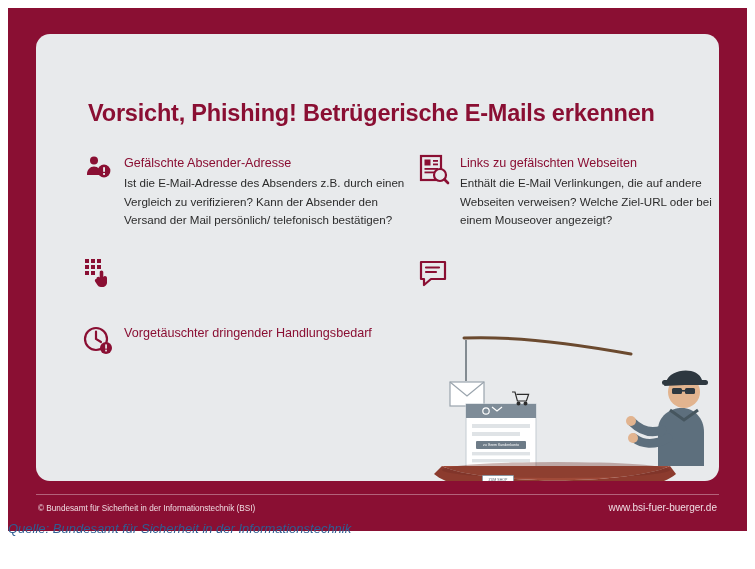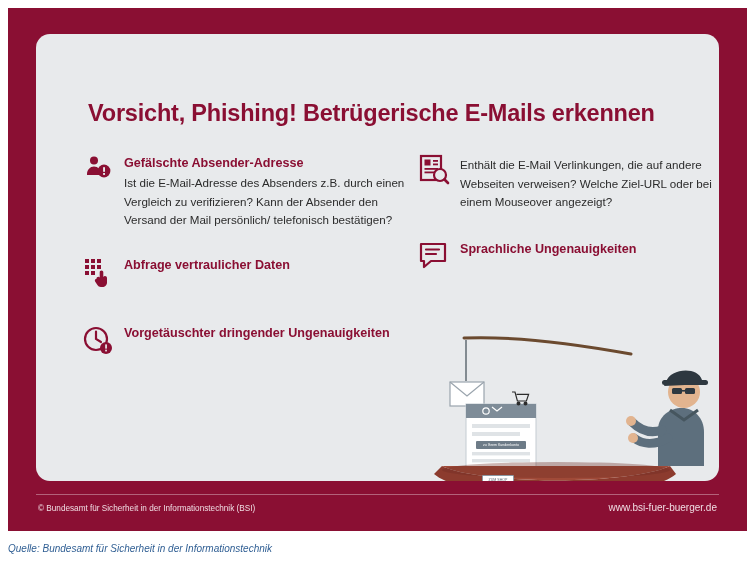--- a/index.html
+++ b/index.html
@@ -70,21 +70,21 @@
   .item {
     position: relative;
     margin-bottom: 20px;
     padding-left: 42px;
     min-height: 40px;
   }
 
   .item-title {
     color: #8a0f33;
     font-size: 12.6px;
-    font-weight: bold;
+    font-weight: normal;
     line-height: 15px;
     margin-bottom: 3px;
   }
 
   .item-body {
     color: #2b2b2b;
     font-size: 11.6px;
     line-height: 18.5px;
   }
 
@@ -124,23 +124,23 @@
     position: absolute;
     right: 30px;
     bottom: 18px;
     color: #f0dde3;
     font-size: 10px;
   }
 
   .caption {
     position: absolute;
     left: 8px;
-    top: 543px;
+    top: 521px;
     color: #2f5e93;
-    font-size: 10px;
+    font-size: 13px;
     font-style: italic;
   }
 
   
   .illu {
     position: absolute;
     left: 390px;
     top: 300px;
     width: 300px;
     height: 175px;
@@ -202,64 +202,63 @@
                   <rect x="15" y="3" width="4" height="4"></rect>
                 <rect x="3" y="9" width="4" height="4"></rect>
                   <rect x="9" y="9" width="4" height="4"></rect>
                   <rect x="15" y="9" width="4" height="4"></rect>
                 <rect x="3" y="15" width="4" height="4"></rect>
                   <rect x="9" y="15" width="4" height="4"></rect>
               </g>
               <path d="M14.5 22.5c0-1 .8-1.8 1.8-1.8.6 0 1.1.3 1.4.7v-5.1c0-1 .8-1.8 1.8-1.8s1.8.8 1.8 1.8v4.6c.4-.5 1-.8 1.7-.8 1.1 0 2 .9 2 2v4.4c0 2.4-2 4.5-4.5 4.5h-1.7c-1.4 0-2.7-.7-3.4-1.9l-2.3-3.7c-.5-.8-.2-1.9.6-2.4.7-.4 1.6-.2 2.1.4l.7.9z" fill="#8a0f33"></path>
             </svg>
           </span>
-          <div class="item-title">Abfrage vertraulicher Daten</div>
         </div>
 
         <div class="item" style="margin-top:28px;">
           <span class="item-icon">
             <svg width="32" height="32" viewBox="0 0 32 32">
               <circle cx="14" cy="15" r="11" fill="none" stroke="#8a0f33" stroke-width="2.2"></circle>
               <path d="M14 7.5V15l5 3" fill="none" stroke="#8a0f33" stroke-width="2.2" stroke-linecap="round"></path>
               <circle cx="24" cy="24" r="6" fill="#8a0f33"></circle>
               <rect x="23.2" y="20.4" width="1.7" height="4.2" fill="#e8eaec"></rect>
               <rect x="23.2" y="25.7" width="1.7" height="1.7" fill="#e8eaec"></rect>
             </svg>
           </span>
-          <div class="item-title">Vorgetäuschter dringender Ungenauigkeiten</div>
+          <div class="item-title">Vorgetäuschter dringender Handlungsbedarf</div>
         </div>
 
       </div>
 
       <div class="col-right">
 
         <div class="item">
           <span class="item-icon">
             <svg width="32" height="32" viewBox="0 0 32 32">
               <rect x="3" y="2" width="20" height="24" fill="none" stroke="#8a0f33" stroke-width="2.2"></rect>
               <rect x="6.5" y="5.5" width="6" height="6" fill="#8a0f33"></rect>
               <rect x="15" y="6" width="5" height="1.8" fill="#8a0f33"></rect>
               <rect x="15" y="9.5" width="5" height="1.8" fill="#8a0f33"></rect>
               <rect x="6.5" y="14" width="13.5" height="1.8" fill="#8a0f33"></rect>
               <rect x="6.5" y="17.5" width="13.5" height="1.8" fill="#8a0f33"></rect>
               <circle cx="22" cy="21" r="6" fill="#e8eaec" stroke="#8a0f33" stroke-width="2.2"></circle>
               <path d="M26.5 25.5L30 29" stroke="#8a0f33" stroke-width="2.6" stroke-linecap="round"></path>
             </svg>
           </span>
+          <div class="item-title">Links zu gefälschten Webseiten</div>
           <div class="item-body">Enthält die E-Mail Verlinkungen, die auf andere Webseiten verweisen? Welche Ziel-URL oder bei einem Mouseover angezeigt?</div>
         </div>
 
         <div class="item" style="margin-top:30px;">
           <span class="item-icon">
             <svg width="32" height="32" viewBox="0 0 32 32">
               <path d="M3 4h24v17H13l-7 6v-6H3z" fill="none" stroke="#8a0f33" stroke-width="2.2" stroke-linejoin="round"></path>
               <path d="M8 9.5h13M8 14h10" stroke="#8a0f33" stroke-width="2.2" stroke-linecap="round"></path>
             </svg>
           </span>
-          <div class="item-title">Sprachliche Ungenauigkeiten</div>
         </div>
 
       </div>
 
       <div class="illu">
         <svg width="300" height="175" viewBox="0 0 300 175">
 
           <path d="M40 6 L40 47" stroke="#3f4b55" stroke-width="1.2" fill="none"></path>
 
           <path d="M205 20 C 150 10, 85 2, 38 4" stroke="#6b4a2f" stroke-width="3" fill="none" stroke-linecap="round"></path>

